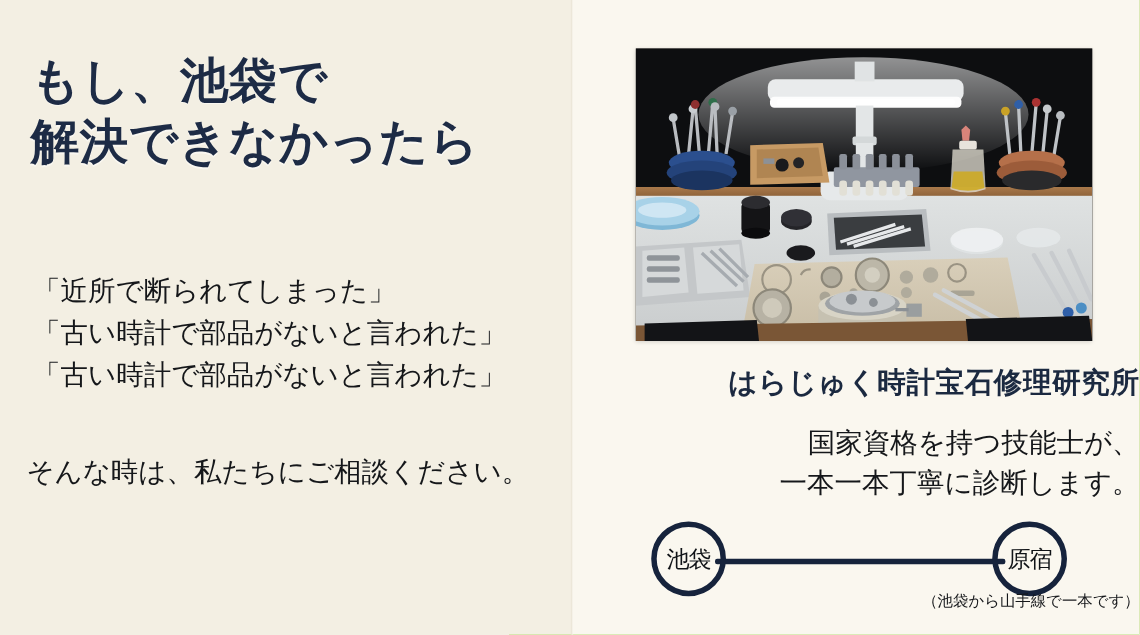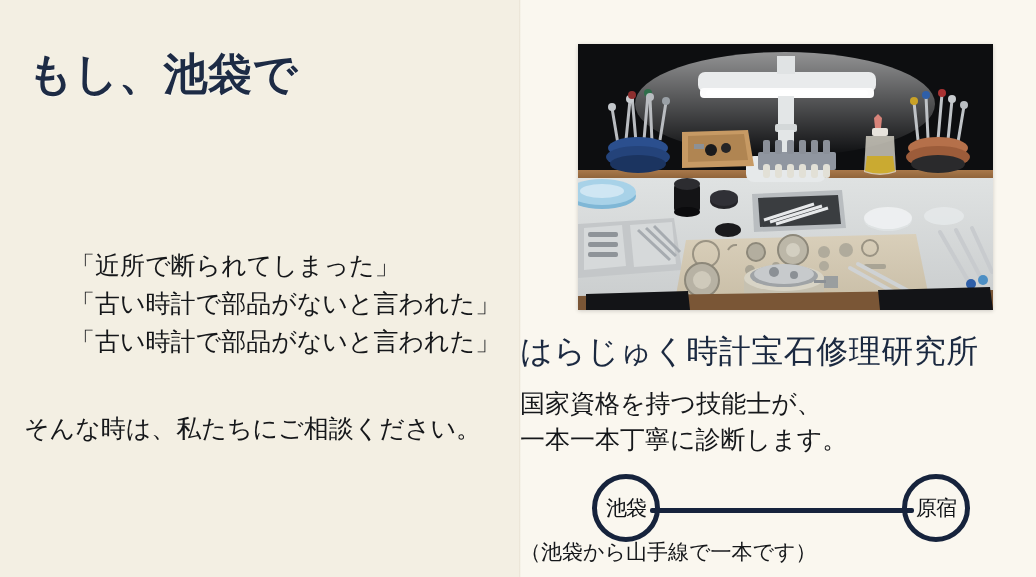--- a/index.html
+++ b/index.html
@@ -18,65 +18,66 @@
            background:linear-gradient(to right,#e6e0d0,#fbf8f1);}
 
   
   .headline{position:absolute;left:28px;top:46px;width:470px;
             color:#1d2b45;font-weight:700;font-size:44px;line-height:1.28;
             letter-spacing:0.5px;text-shadow:0 1px 0 rgba(255,255,255,.5);}
   .headline div{white-space:nowrap;}
 
   .quotes{position:absolute;left:30px;top:246px;width:490px;
           color:#15171a;font-size:25px;line-height:1.52;font-weight:500;}
-  .quotes div{white-space:nowrap;margin-left:40px;}
+  .quotes div{white-space:nowrap;}
 
   .closing{position:absolute;left:24px;top:412px;width:500px;
            color:#15171a;font-size:25px;font-weight:400;white-space:nowrap;}
 
   
   .photo{position:absolute;left:578px;top:44px;width:415px;height:266px;
          overflow:hidden;background:#0c0c0e;
          box-shadow:0 1px 4px rgba(0,0,0,.18);}
   .photo svg{display:block;width:415px;height:266px;}
 
   
-  .brand{position:absolute;left:520px;top:330px;width:516px;text-align:left;
-         color:#1b2940;font-weight:400;font-size:32px;letter-spacing:0.5px;
+  .brand{position:absolute;left:520px;top:330px;width:516px;text-align:right;
+         color:#1b2940;font-weight:700;font-size:26px;letter-spacing:0.5px;
          white-space:nowrap;}
-  .tagline{position:absolute;left:520px;top:386px;width:516px;text-align:left;
+  .tagline{position:absolute;left:520px;top:386px;width:516px;text-align:right;
            color:#15171a;font-size:25px;line-height:1.42;font-weight:500;}
   .tagline div{white-space:nowrap;}
 
   
   .route{position:absolute;left:520px;top:474px;width:516px;height:72px;}
   .route .line{position:absolute;left:130px;top:34px;width:264px;height:5px;
                background:#16233c;border-radius:2px;}
   .station{position:absolute;top:0;width:68px;height:68px;border-radius:50%;
            border:5px solid #16233c;box-sizing:border-box;
            display:flex;align-items:center;justify-content:center;
            color:#101317;font-size:21px;font-weight:400;letter-spacing:-1px;
            background:transparent;}
   .station.left{left:72px;}
   .station.right{left:382px;text-align:right;}
 
-  .route-note{position:absolute;left:520px;top:538px;width:516px;text-align:left;
-              color:#15171a;font-size:21px;font-weight:500;white-space:nowrap;}
+  .route-note{position:absolute;left:520px;top:538px;width:516px;text-align:right;
+              color:#15171a;font-size:14px;font-weight:500;white-space:nowrap;}
 </style>
 </head>
 <body>
 
 <div class="slide">
 
   <div class="left-panel"></div>
   <div class="right-panel"></div>
   <div class="divider"></div>
 
   <div class="headline">
     <div>もし、池袋で</div>
+    <div>解決できなかったら</div>
   </div>
 
   <div class="quotes">
     <div>「近所で断られてしまった」</div>
     <div>「古い時計で部品がないと言われた」</div>
     <div>「古い時計で部品がないと言われた」</div>
   </div>
 
   <div class="closing">そんな時は、私たちにご相談ください。</div>
 

